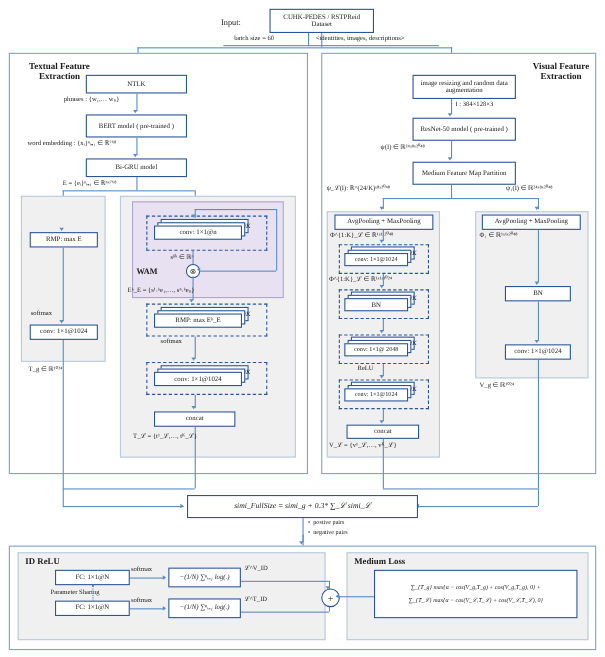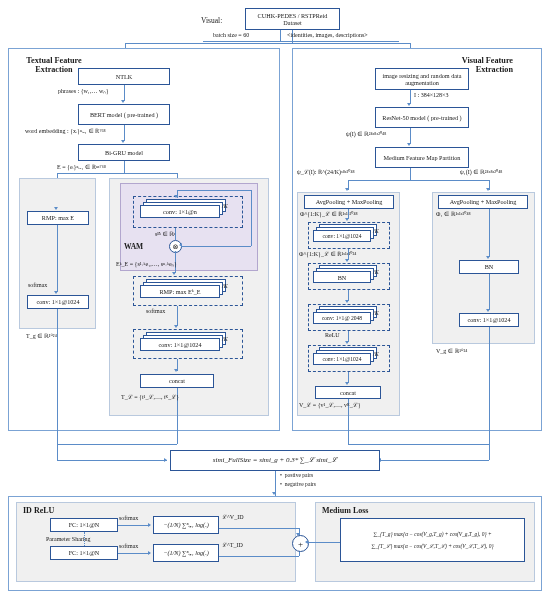--- a/index.html
+++ b/index.html
@@ -31,21 +31,21 @@
   .slash{position:absolute;font-size:6px;font-style:italic;}
   .circ{position:absolute;border:1.2px solid #2b5597;border-radius:50%;background:#fff;
         display:flex;align-items:center;justify-content:center;font-size:7px;}
   .frm{font-style:italic;}
   .bullets{position:absolute;font-size:5.6px;line-height:1.55;}
   .mini{font-size:5.4px;}
 </style>
 </head>
 <body>
 
-<div class="lbl" style="left:201px;top:17px;font-size:7.5px;">Visual:</div>
+<div class="lbl" style="left:201px;top:17px;font-size:7.5px;">Input:</div>
 <div class="box" style="left:245px;top:8px;width:95px;height:22px;font-size:6.2px;">
   <span>CUHK-PEDES / RSTPReid Dataset</span>
 </div>
 
 <div class="vl" style="left:292px;top:30px;height:13px;"></div>
 <div class="hl" style="left:125px;top:43px;width:286px;"></div>
 <div class="vl" style="left:125px;top:43px;height:22px;"></div>
 <div class="vl" style="left:410px;top:43px;height:22px;"></div>
 <div class="arw dn" style="left:122.4px;top:64px;"></div>
 <div class="arw dn" style="left:407.4px;top:64px;"></div>
@@ -149,21 +149,21 @@
 </div>
 <div class="vl" style="left:177px;top:359px;height:12px;"></div>
 <div class="arw dn" style="left:174.4px;top:369px;"></div>
 <div class="box" style="left:140px;top:374px;width:74px;height:14px;">
   <span>concat</span>
 </div>
 <div class="vl" style="left:177px;top:388px;height:56px;"></div>
 <div class="lbl" style="left:121px;top:394px;">T_ℒ = {t¹_ℒ,…, tᴷ_ℒ}</div>
 
 <div class="panel" style="left:292px;top:48px;width:250px;height:383px;"></div>
-<div class="ttl" style="left:443px;top:56px;width:70px;text-align:right;">
+<div class="ttl" style="left:475px;top:56px;width:70px;text-align:center;">
   <span>Visual Feature Extraction</span>
 </div>
 
 <div class="box" style="left:375px;top:68px;width:94px;height:22px;">
   <span>image resizing and random data augmentation</span>
 </div>
 <div class="vl" style="left:410px;top:90px;height:14px;"></div>
 <div class="arw dn" style="left:407.4px;top:103px;"></div>
 <div class="lbl" style="left:414px;top:92px;">I : 384×128×3</div>
 

